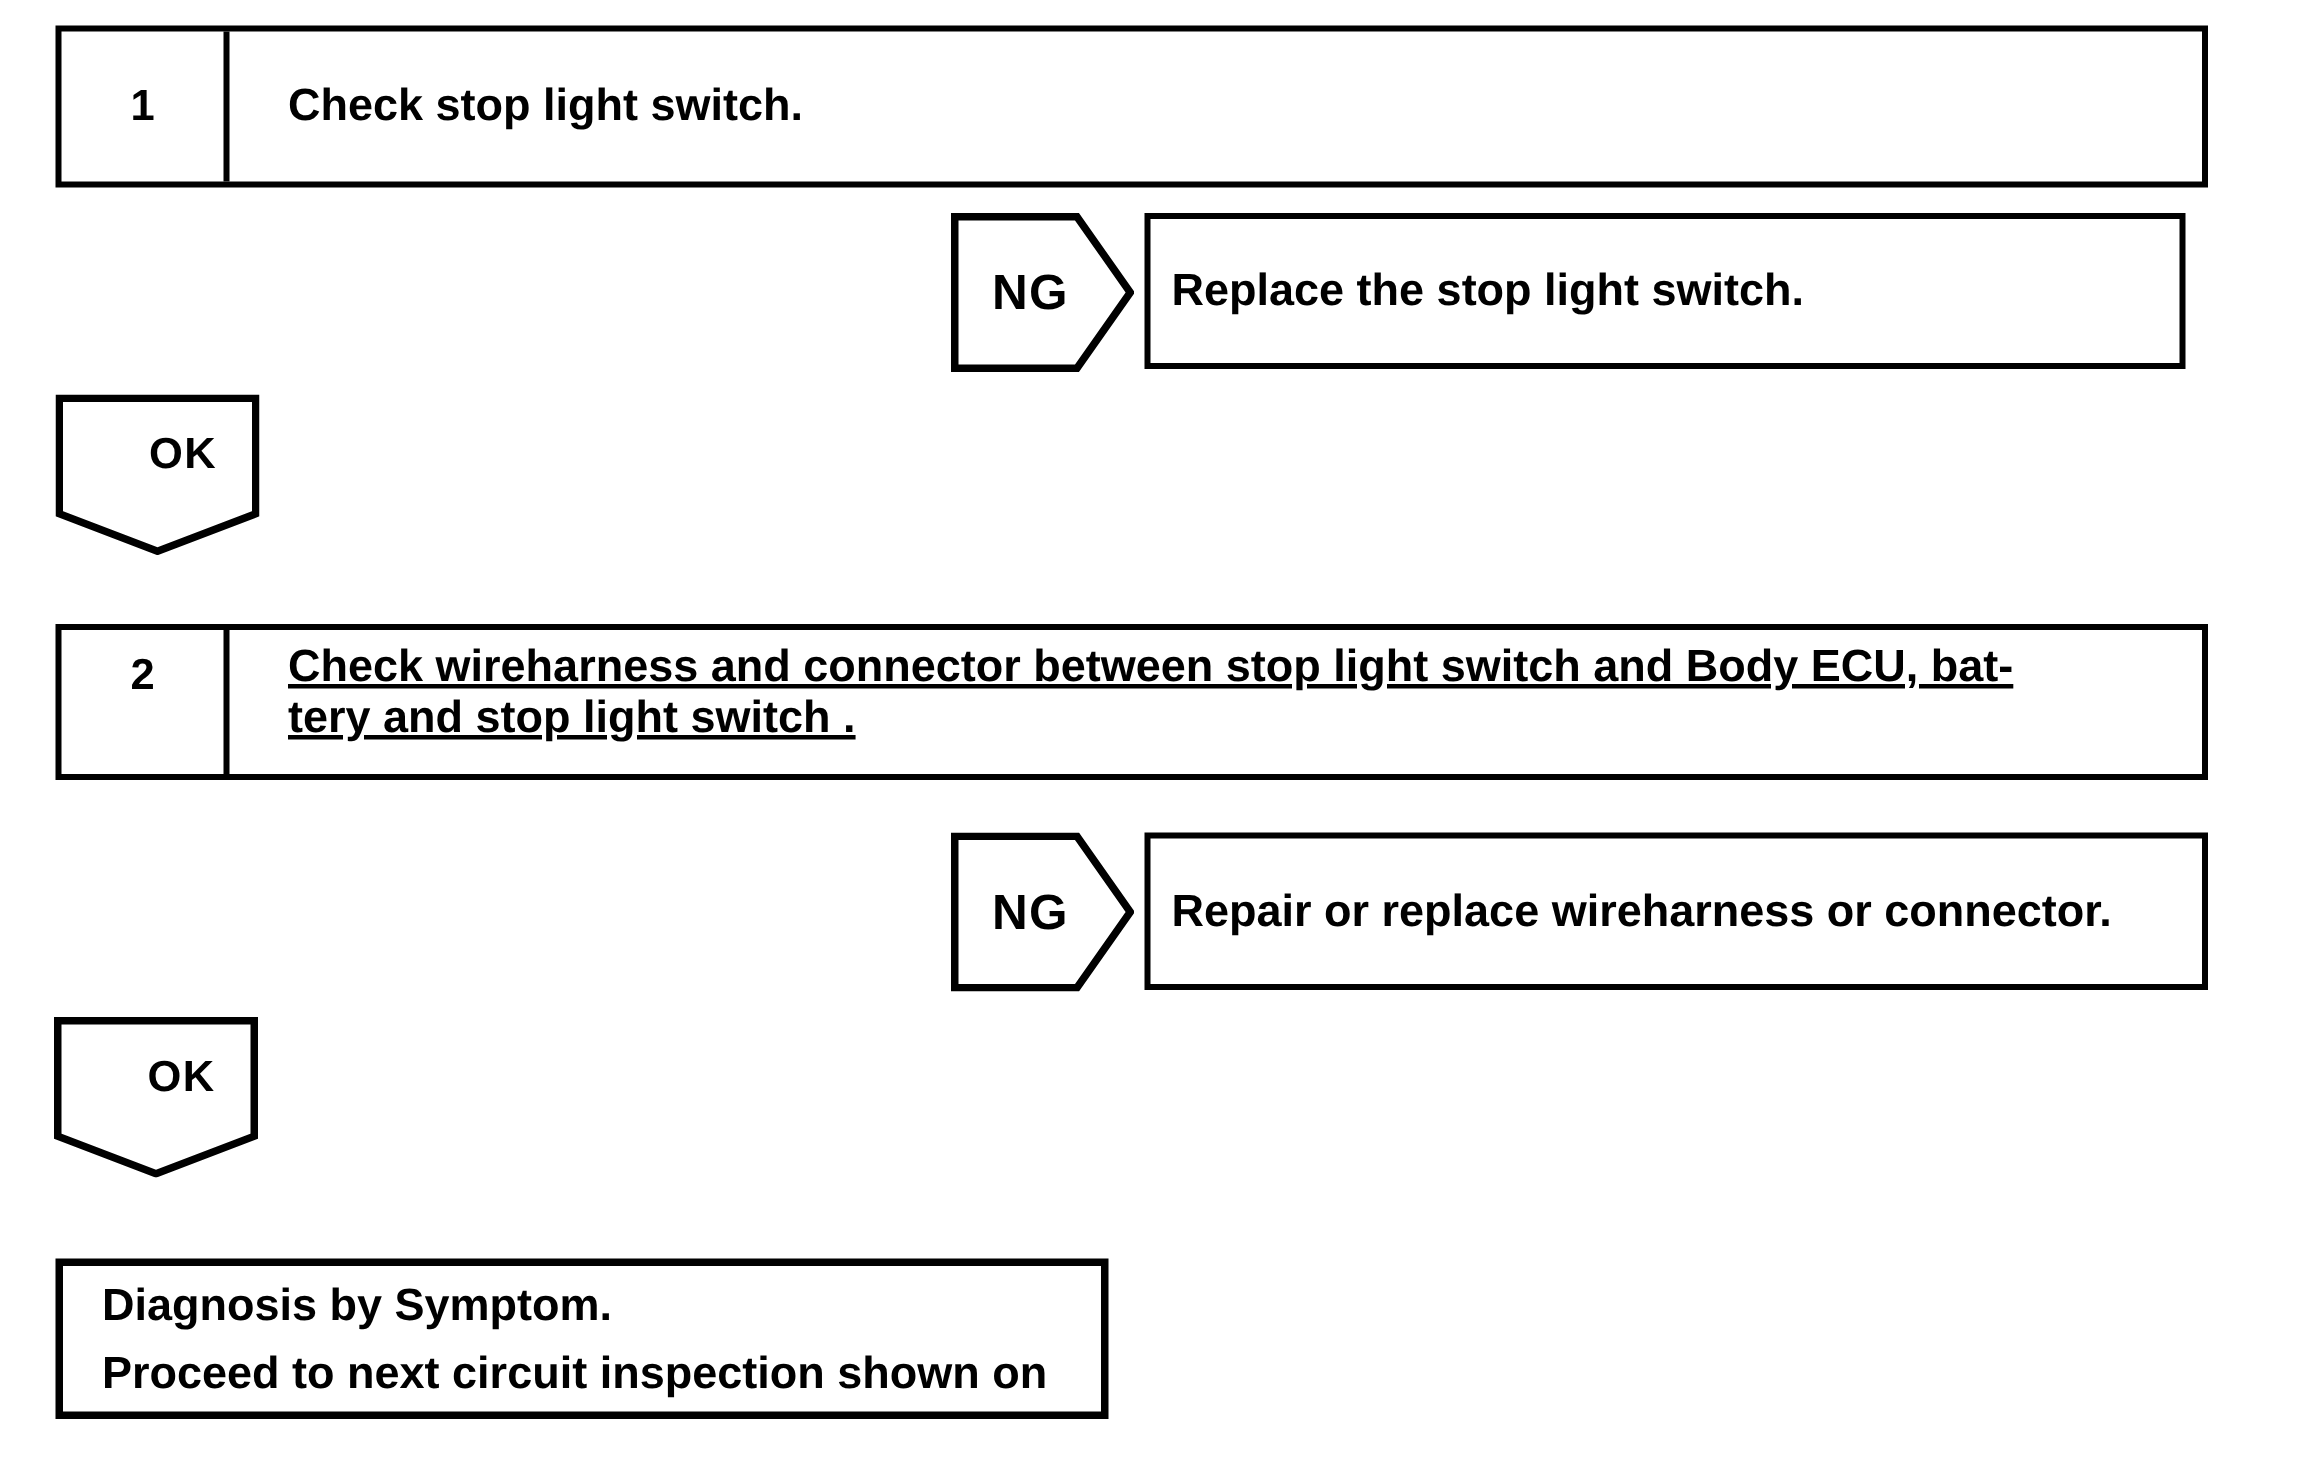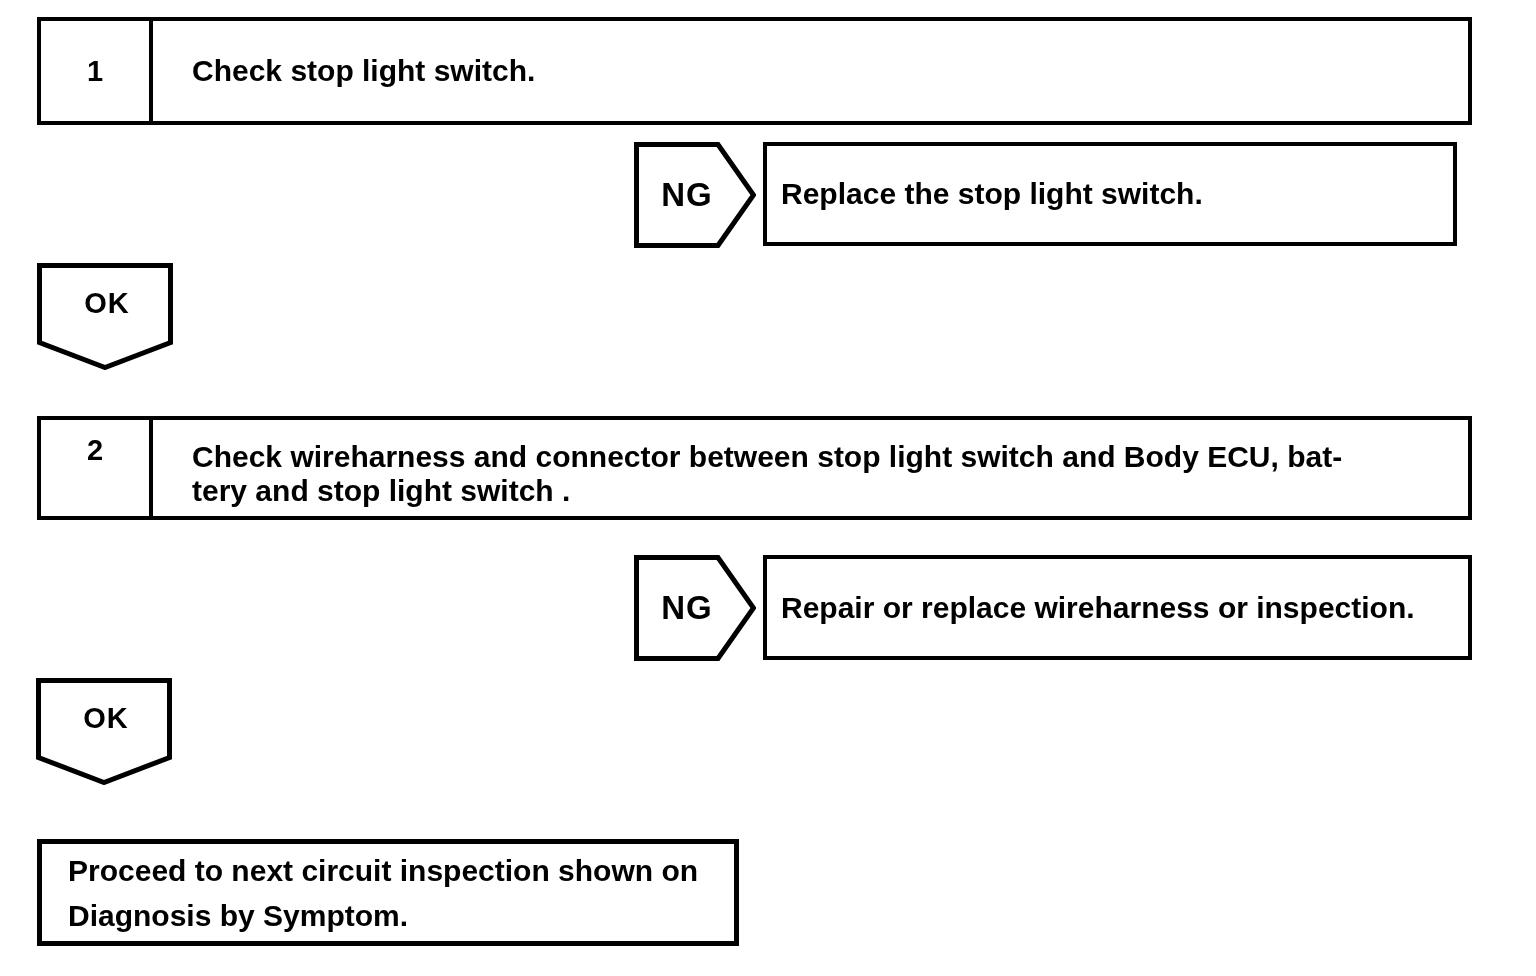--- a/index.html
+++ b/index.html
@@ -72,21 +72,21 @@
     left: 0; top: 0;
     width: 106px; height: 106px;
     display: flex;
     justify-content: center;
     align-items: center;
     font-size: 33px;
     letter-spacing: 1px;
   }
   .ok-label {
     position: absolute;
-    left: 2px; top: 0;
+    left: 17px; top: 0;
     width: 136px; height: 80px;
     display: flex;
     justify-content: center;
     align-items: center;
     font-size: 29px;
     letter-spacing: 1px;
   }
 
   
   .result-box {
@@ -129,42 +129,42 @@
     <svg width="136" height="107" viewBox="0 0 136 107">
       <polygon points="2.5,2.5 133.5,2.5 133.5,79.5 68,104.5 2.5,79.5" fill="#ffffff" stroke="#000000" stroke-width="5"></polygon>
     </svg>
     <span class="ok-label">OK</span>
   </div>
 
   <div class="abs step-box" style="left:37px; top:416px; width:1435px; height:104px;">
     <div class="num-cell top-align">
       <span>2</span>
     </div>
-    <div class="step-title" style="justify-content:flex-start; padding-top:20px;">
+    <div class="step-title" style="justify-content:flex-start; padding-top:8px;text-decoration:underline;">
       <div>Check wireharness and connector between stop light switch and Body ECU, bat-</div>
       <div>tery and stop light switch .</div>
     </div>
   </div>
 
   <div class="abs pentagon" style="left:634px; top:555px; width:122px; height:106px;">
     <svg width="122" height="106" viewBox="0 0 122 106">
       <polygon points="2.5,2.5 84,2.5 119.5,53 84,103.5 2.5,103.5" fill="#ffffff" stroke="#000000" stroke-width="5"></polygon>
     </svg>
     <span class="ng-label">NG</span>
   </div>
 
   <div class="abs action-box" style="left:763px; top:555px; width:709px; height:105px;">
-    <span>Repair or replace wireharness or inspection.</span>
+    <span>Repair or replace wireharness or connector.</span>
   </div>
 
   <div class="abs pentagon" style="left:36px; top:678px; width:136px; height:107px;">
     <svg width="136" height="107" viewBox="0 0 136 107">
       <polygon points="2.5,2.5 133.5,2.5 133.5,79.5 68,104.5 2.5,79.5" fill="#ffffff" stroke="#000000" stroke-width="5"></polygon>
     </svg>
     <span class="ok-label">OK</span>
   </div>
 
   <div class="abs result-box" style="left:37px; top:839px; width:702px; height:107px;">
+    <div>Diagnosis by Symptom.</div>
     <div>Proceed to next circuit inspection shown on</div>
-    <div>Diagnosis by Symptom.</div>
   </div>
 
 </div>
 
 </body></html>

